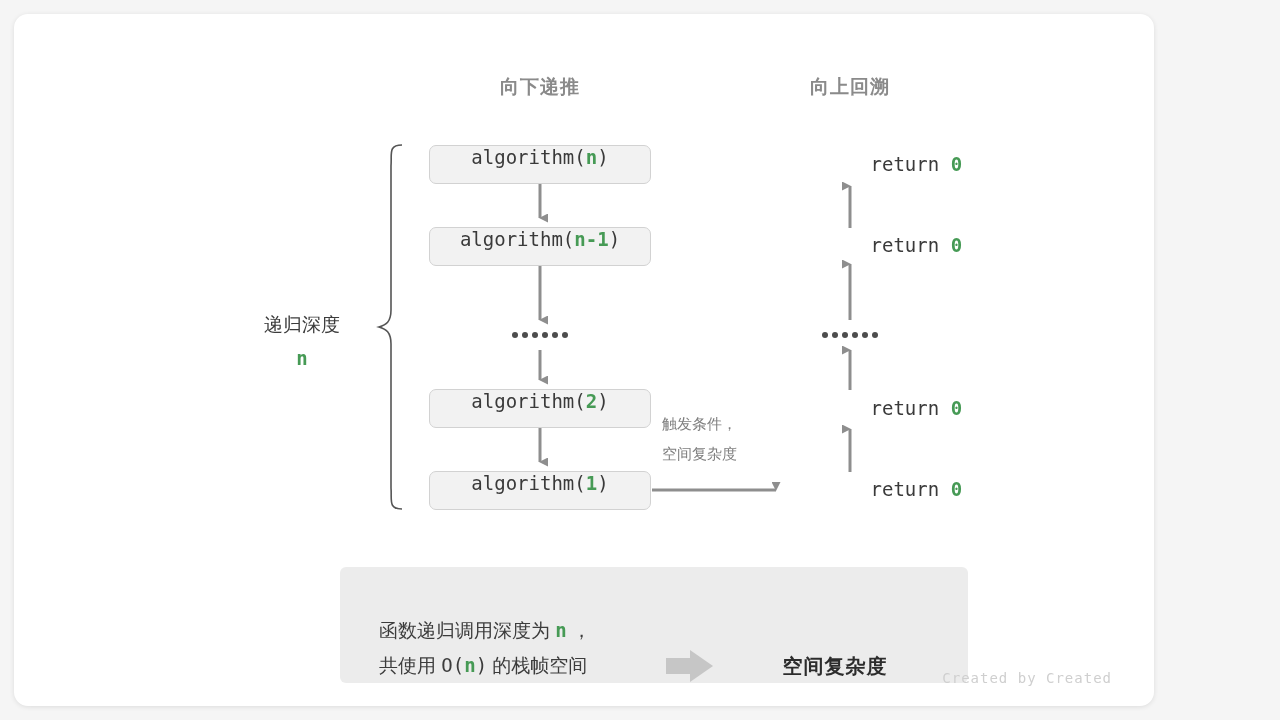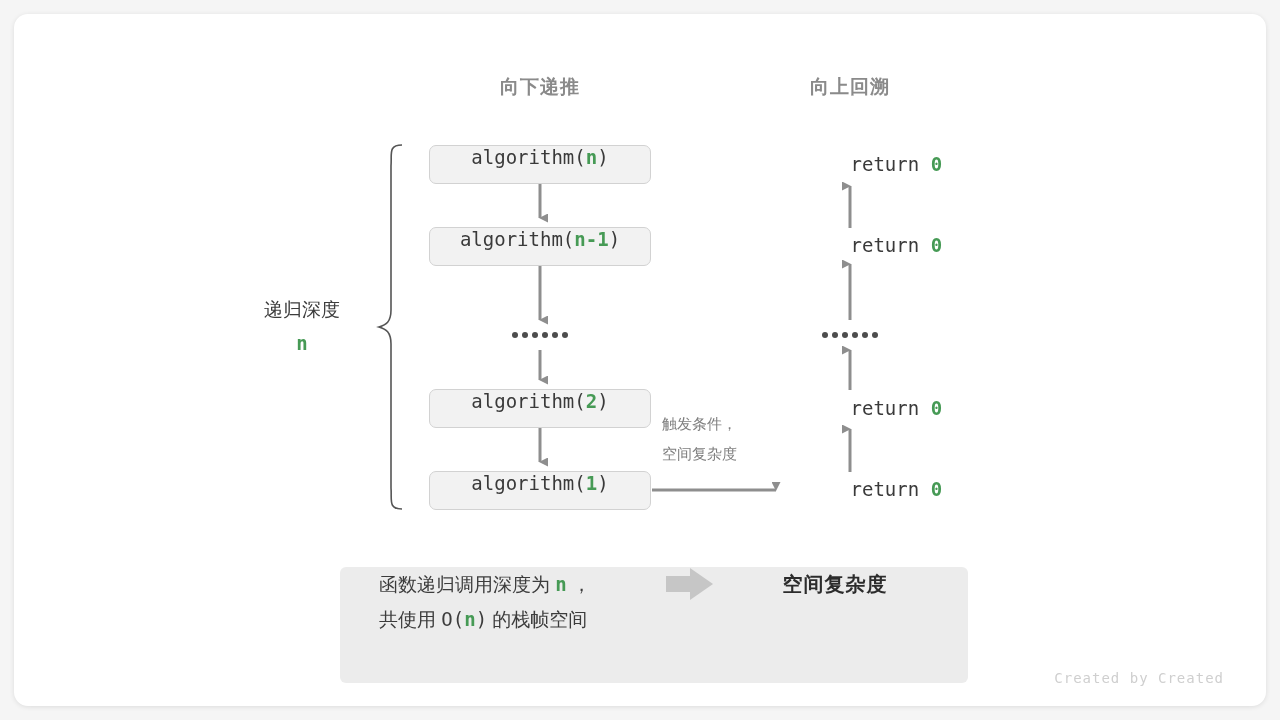--- a/index.html
+++ b/index.html
@@ -10,21 +10,21 @@
     overflow:hidden;
   }
   .page{
     position:relative;
     width:1280px;height:720px;
     background:#f5f5f5;
   }
   .card{
     position:absolute;
     left:14px;top:14px;
-    width:1252px;height:692px;
+    width:1140px;height:692px;
     background:#ffffff;
     border-radius:14px;
     box-shadow:0 1px 5px rgba(0,0,0,0.10);
   }
 
   
   .col-head{
     position:absolute;
     font-weight:bold;
     font-size:19px;
@@ -52,21 +52,21 @@
     font-family:"DejaVu Sans Mono","Liberation Mono",monospace;
     font-size:19px;
     color:#3a3a3a;
     white-space:pre;
   }
   .call-box .arg{color:#469a55;font-weight:bold;}
 
   
   .ret{
     position:absolute;
-    left:848px;
+    left:868px;
     transform:translate(-50%,-50%);
     font-family:"DejaVu Sans Mono","Liberation Mono",monospace;
     font-size:19px;
     color:#3a3a3a;
     white-space:pre;
   }
   .ret .val{color:#469a55;font-weight:bold;}
 
   
   .dots{
@@ -81,21 +81,21 @@
     border-radius:50%;
     background:#4d4d4d;
   }
 
   
   .overlay{position:absolute;left:0;top:0;width:1280px;height:720px;pointer-events:none;}
 
   
   #depth-label{
     position:absolute;
-    left:288px;top:283px;
+    left:288px;top:298px;
     transform:translateX(-50%);
     text-align:center;
     font-size:19px;
     color:#3c3c3c;
     white-space:nowrap;
   }
   #depth-value{
     margin-top:9px;
     font-family:"DejaVu Sans Mono","Liberation Mono",monospace;
     font-size:19px;
@@ -116,21 +116,21 @@
 
   
   #summary{
     position:absolute;
     left:326px;top:553px;
     width:628px;height:116px;
     box-sizing:border-box;
     background:#ececec;
     border-radius:6px;
     display:flex;
-    align-items:flex-start;
+    align-items:flex-end;
   }
   #summary-left{
     width:318px;
     padding-left:39px;
     box-sizing:border-box;
     font-size:19px;
     color:#3c3c3c;
     line-height:34px;
     white-space:pre;
   }

